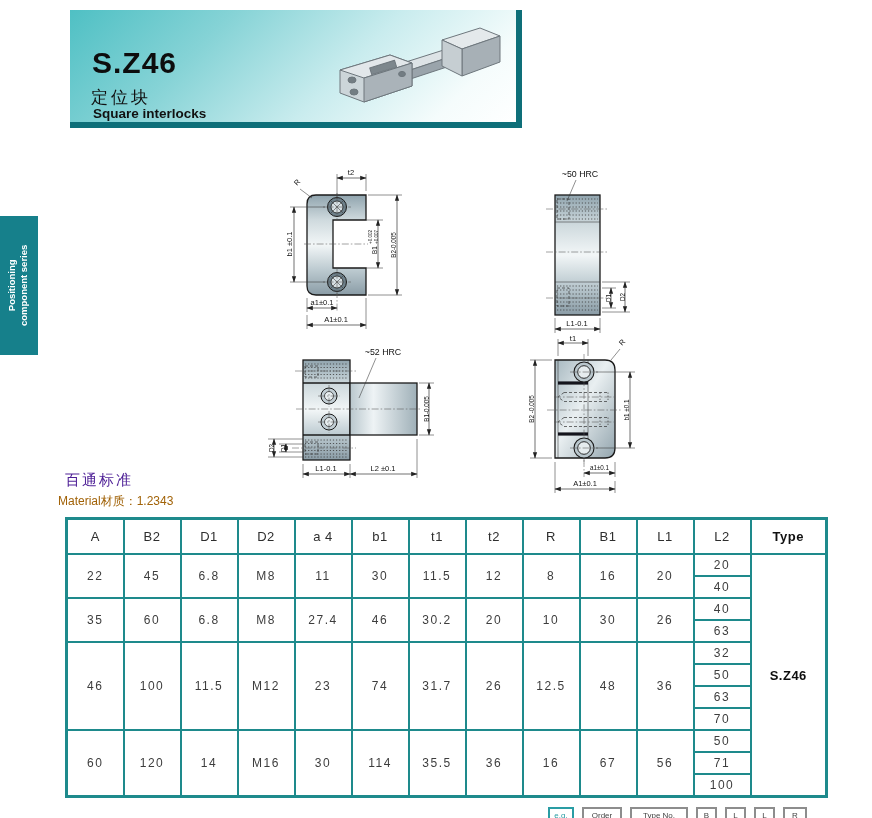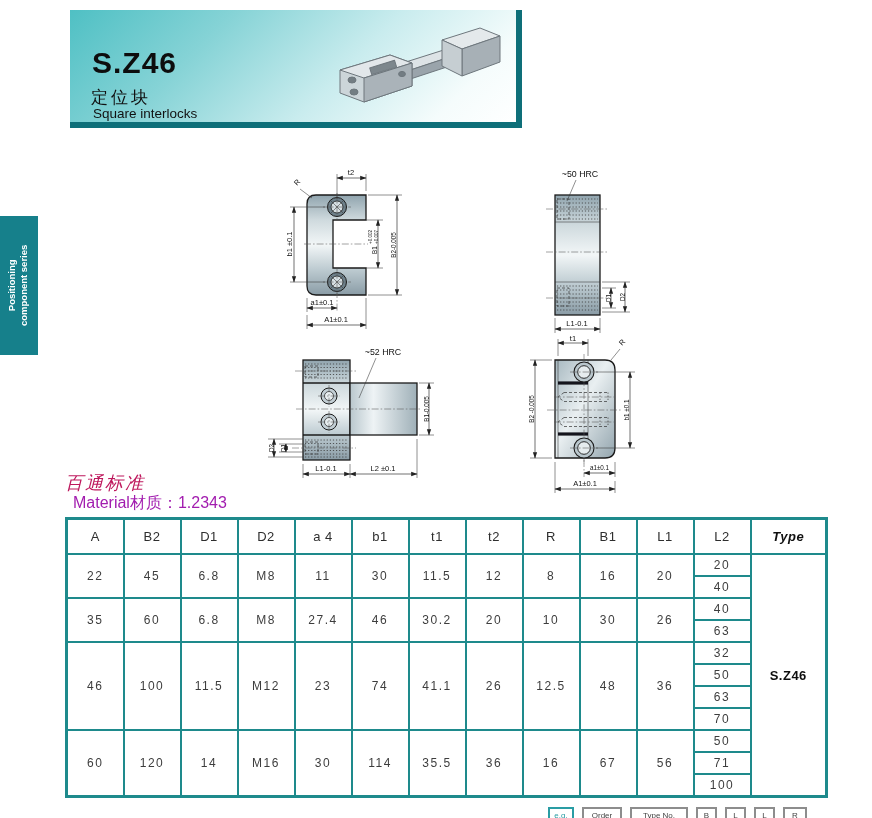--- a/index.html
+++ b/index.html
@@ -6,21 +6,21 @@
   body{width:872px;height:818px;position:relative;overflow:hidden;background:#fff;
        font-family:"Liberation Sans",sans-serif;color:#222;}
   .page{position:absolute;inset:0;}
 
   
   .banner{position:absolute;left:70px;top:10px;width:446px;height:112px;
     background:linear-gradient(135deg,#4fc0c4 0%,#86d3d6 30%,#c9ecee 60%,#f5fcfc 85%,#ffffff 100%);
     border-right:6px solid #0e6f79;border-bottom:6px solid #0e6f79;}
   .banner .pn{position:absolute;left:22px;top:36px;font-size:30px;font-weight:bold;color:#0d0d0d;letter-spacing:1px;}
   .banner .cn{position:absolute;left:21px;top:76px;font-size:17px;color:#111;letter-spacing:3px;}
-  .banner .en{position:absolute;left:23px;top:96px;font-size:13.5px;color:#111;}
+  .banner .en{position:absolute;left:23px;top:96px;font-size:13.5px;color:#111;font-weight:bold;}
   .part-photo{position:absolute;left:240px;top:4px;}
 
   
   .side-tab{position:absolute;left:0;top:216px;width:38px;height:139px;background:#16808b;
     display:flex;align-items:center;justify-content:center;}
   .side-tab .rot{transform:rotate(-90deg);white-space:nowrap;color:#fff;font-size:9.5px;
     font-weight:bold;text-align:center;line-height:1.3;}
 
   
   .drw{position:absolute;overflow:visible;}
@@ -29,30 +29,30 @@
   .dim{stroke:#333;stroke-width:.7;fill:none;}
   .cl{stroke:#555;stroke-width:.55;stroke-dasharray:7 2 1.6 2;fill:none;}
   .thr{stroke:#3a3a3a;stroke-width:.8;stroke-dasharray:1.2 1.9;fill:none;}
   .hid{stroke:#333;stroke-width:.7;stroke-dasharray:3 2;fill:none;}
   text.dl{font-family:"Liberation Sans",sans-serif;font-size:7.5px;fill:#111;}
   text.dls{font-family:"Liberation Sans",sans-serif;font-size:6.3px;fill:#111;}
   text.dlt{font-family:"Liberation Sans",sans-serif;font-size:4.6px;fill:#111;}
   text.hrc{font-family:"Liberation Sans",sans-serif;font-size:8.8px;fill:#111;}
 
   
-  .std-title{position:absolute;left:65px;top:471px;font-size:18px;color:#be185d;letter-spacing:2px;font-style:italic;}
-  .std-mat{position:absolute;left:73px;top:493px;font-size:16px;color:#a21caf;}
+  .std-title{position:absolute;left:65px;top:471px;font-size:15px;color:#4c1d95;letter-spacing:2px;}
+  .std-mat{position:absolute;left:58px;top:493px;font-size:12px;color:#a16207;}
 
   
   .spec-table{position:absolute;left:65px;top:517px;border-collapse:collapse;table-layout:fixed;
     border:3px solid #1e8a8c;}
   .spec-table th,.spec-table td{border:2px solid #1e8a8c;text-align:center;vertical-align:middle;
     color:#3d3d3d;font-weight:normal;padding:0;background:#fff;}
   .spec-table th{height:33px;font-size:13px;letter-spacing:.5px;color:#2e2e2e;}
-  .spec-table th.type-h{font-weight:bold;color:#111;font-style:italic;}
+  .spec-table th.type-h{font-weight:bold;color:#111;}
   .spec-table td{height:20px;font-size:12px;letter-spacing:1.5px;}
   .spec-table td.type-cell{font-weight:bold;font-size:13px;letter-spacing:.5px;color:#0e0e0e;}
 
   
   .footer-strip{position:absolute;left:548px;top:807px;display:flex;gap:8px;}
   .fbox{height:18px;border:2px solid #8d8d8d;background:#fff;font-size:8px;color:#444;
     display:flex;align-items:flex-start;justify-content:center;padding-top:2px;box-sizing:border-box;}
   .fbox.accent{border-color:#2a9da4;color:#2a9da4;}
 </style>
 </head>
@@ -469,21 +469,21 @@
       <tr>
           <td>63</td>
         </tr>
       <tr>
         <td rowspan="4">46</td>
         <td rowspan="4">100</td>
         <td rowspan="4">11.5</td>
         <td rowspan="4">M12</td>
         <td rowspan="4">23</td>
         <td rowspan="4">74</td>
-        <td rowspan="4">41.1</td>
+        <td rowspan="4">31.7</td>
         <td rowspan="4">26</td>
         <td rowspan="4">12.5</td>
         <td rowspan="4">48</td>
         <td rowspan="4">36</td>
         <td>32</td>
       </tr>
       <tr>
           <td>50</td>
         </tr>
       <tr>

